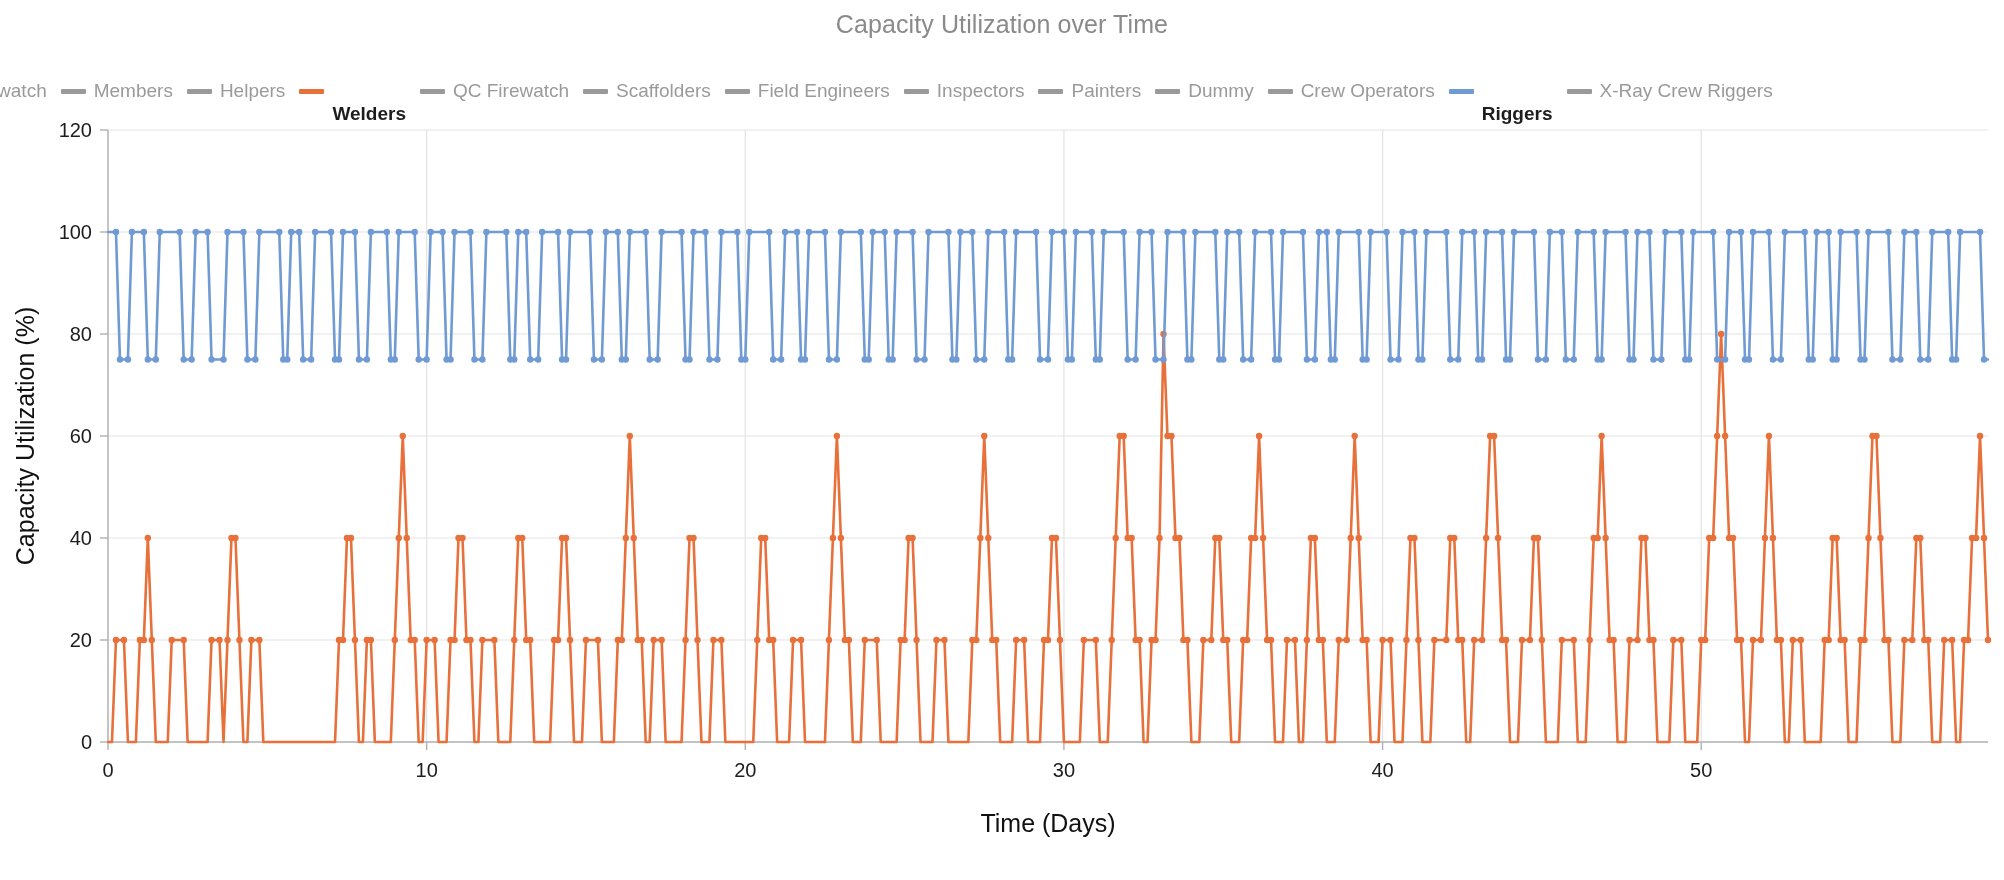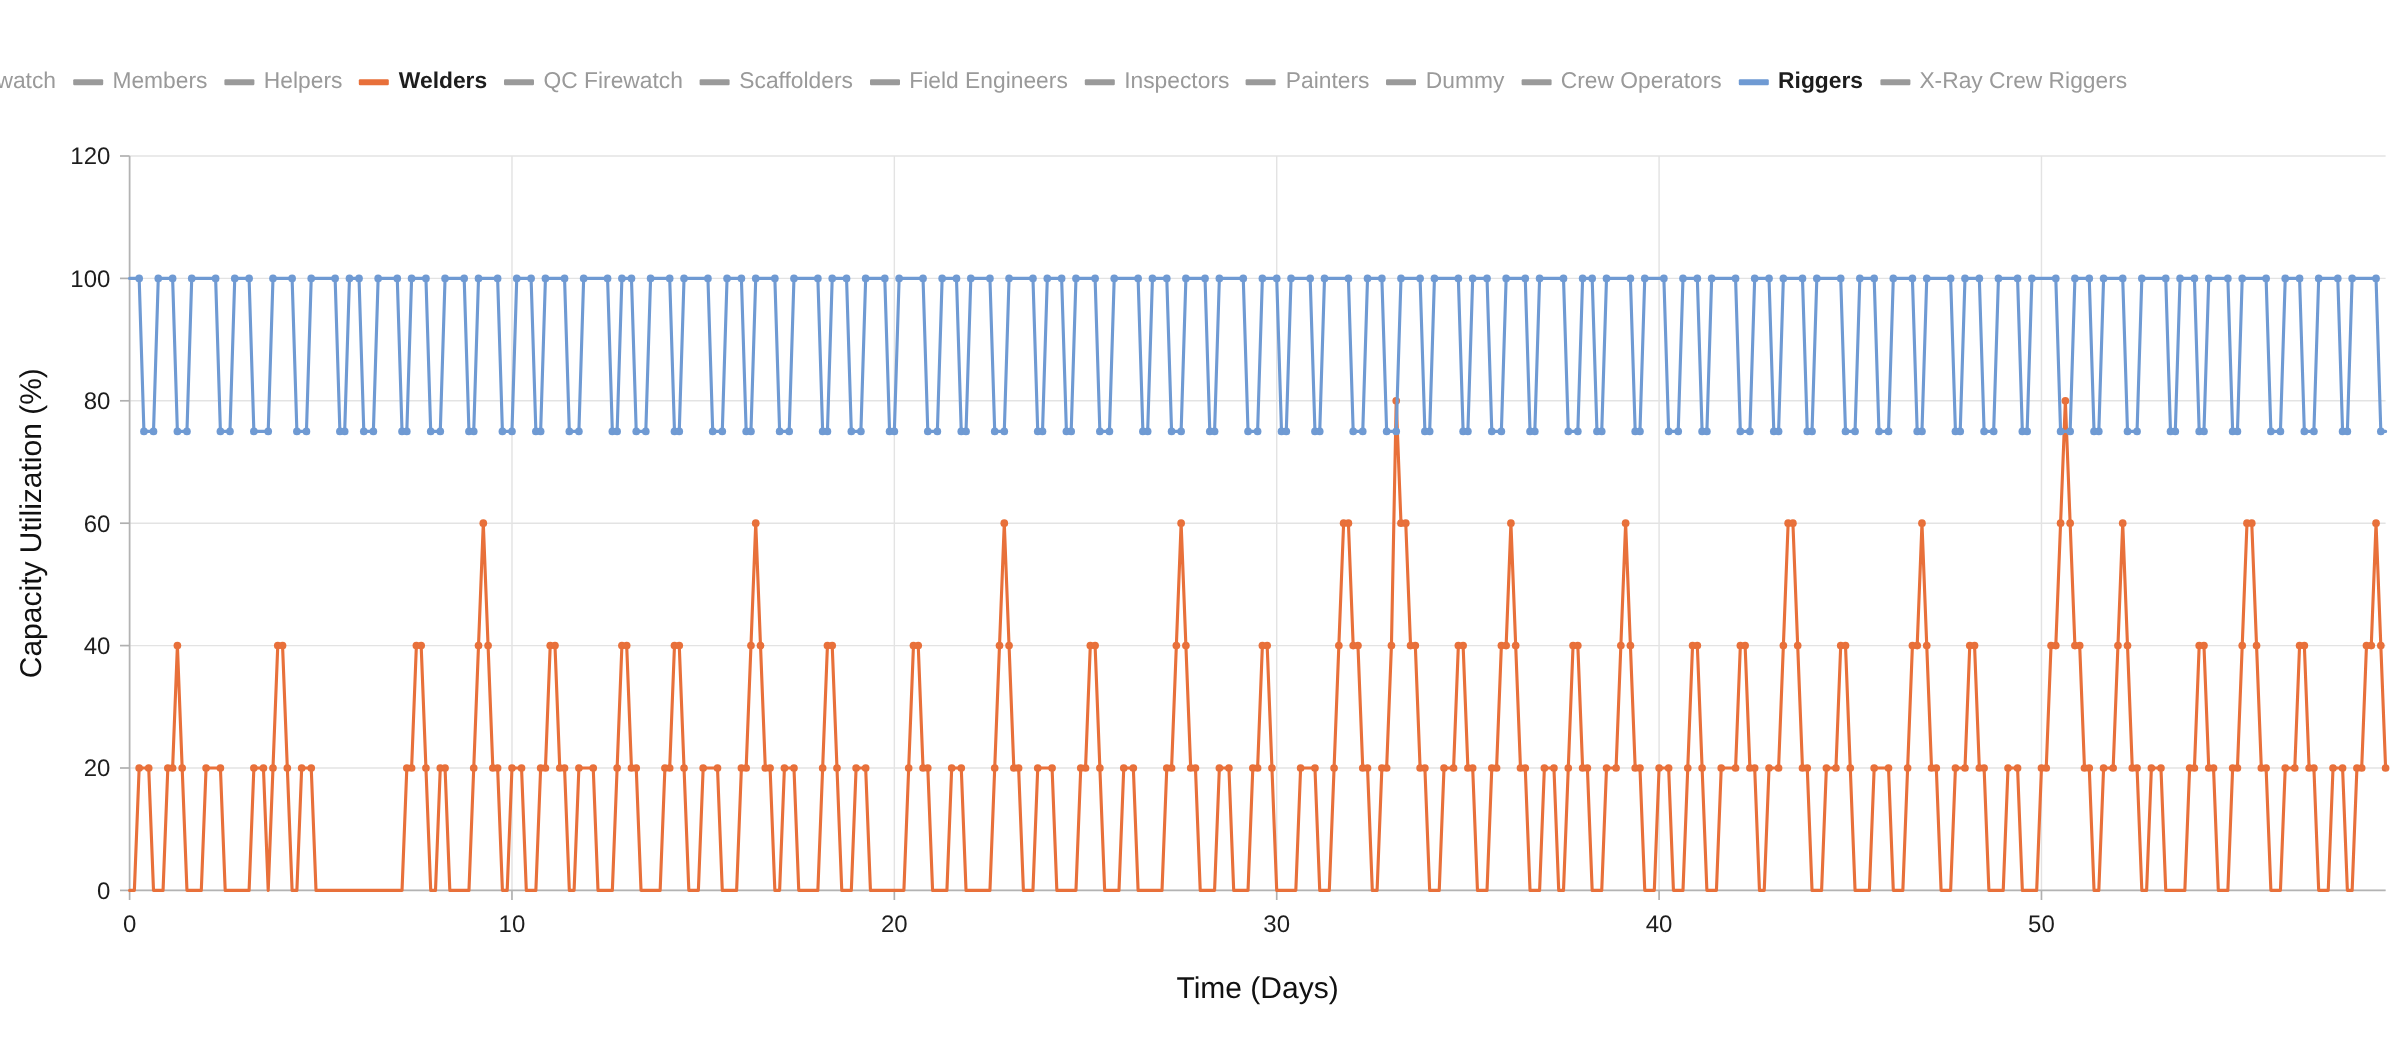--- a/index.html
+++ b/index.html
@@ -58,20 +58,21 @@
     background: #9a9a9a;
     flex: none;
   }
   .legend-label {
     color: #9a9a9a;
     font-weight: 400;
   }
   .legend-item.active .legend-label {
     color: #1d1d1d;
     font-weight: 700;
+    margin-top: 46px;
   }
 
   
   #plot-wrap {
     position: absolute;
     left: 0; top: 0;
     width: 2004px; height: 880px;
   }
   #plot-svg { display: block; }
 
@@ -96,20 +97,21 @@
     left: 5px; top: 845px;
     font-size: 20px;
     color: #111111;
   }
 </style>
 </head>
 <body>
 
 <div id="root">
 
+  <div id="chart-title">Capacity Utilization over Time</div>
 
   <div id="legend">
       <div class="legend-item">
         <span class="legend-swatch" style="background: rgb(154, 154, 154);"></span>
         <span class="legend-label">Firewatch</span>
       </div>
       <div class="legend-item">
         <span class="legend-swatch" style="background: rgb(154, 154, 154);"></span>
         <span class="legend-label">Members</span>
       </div>

